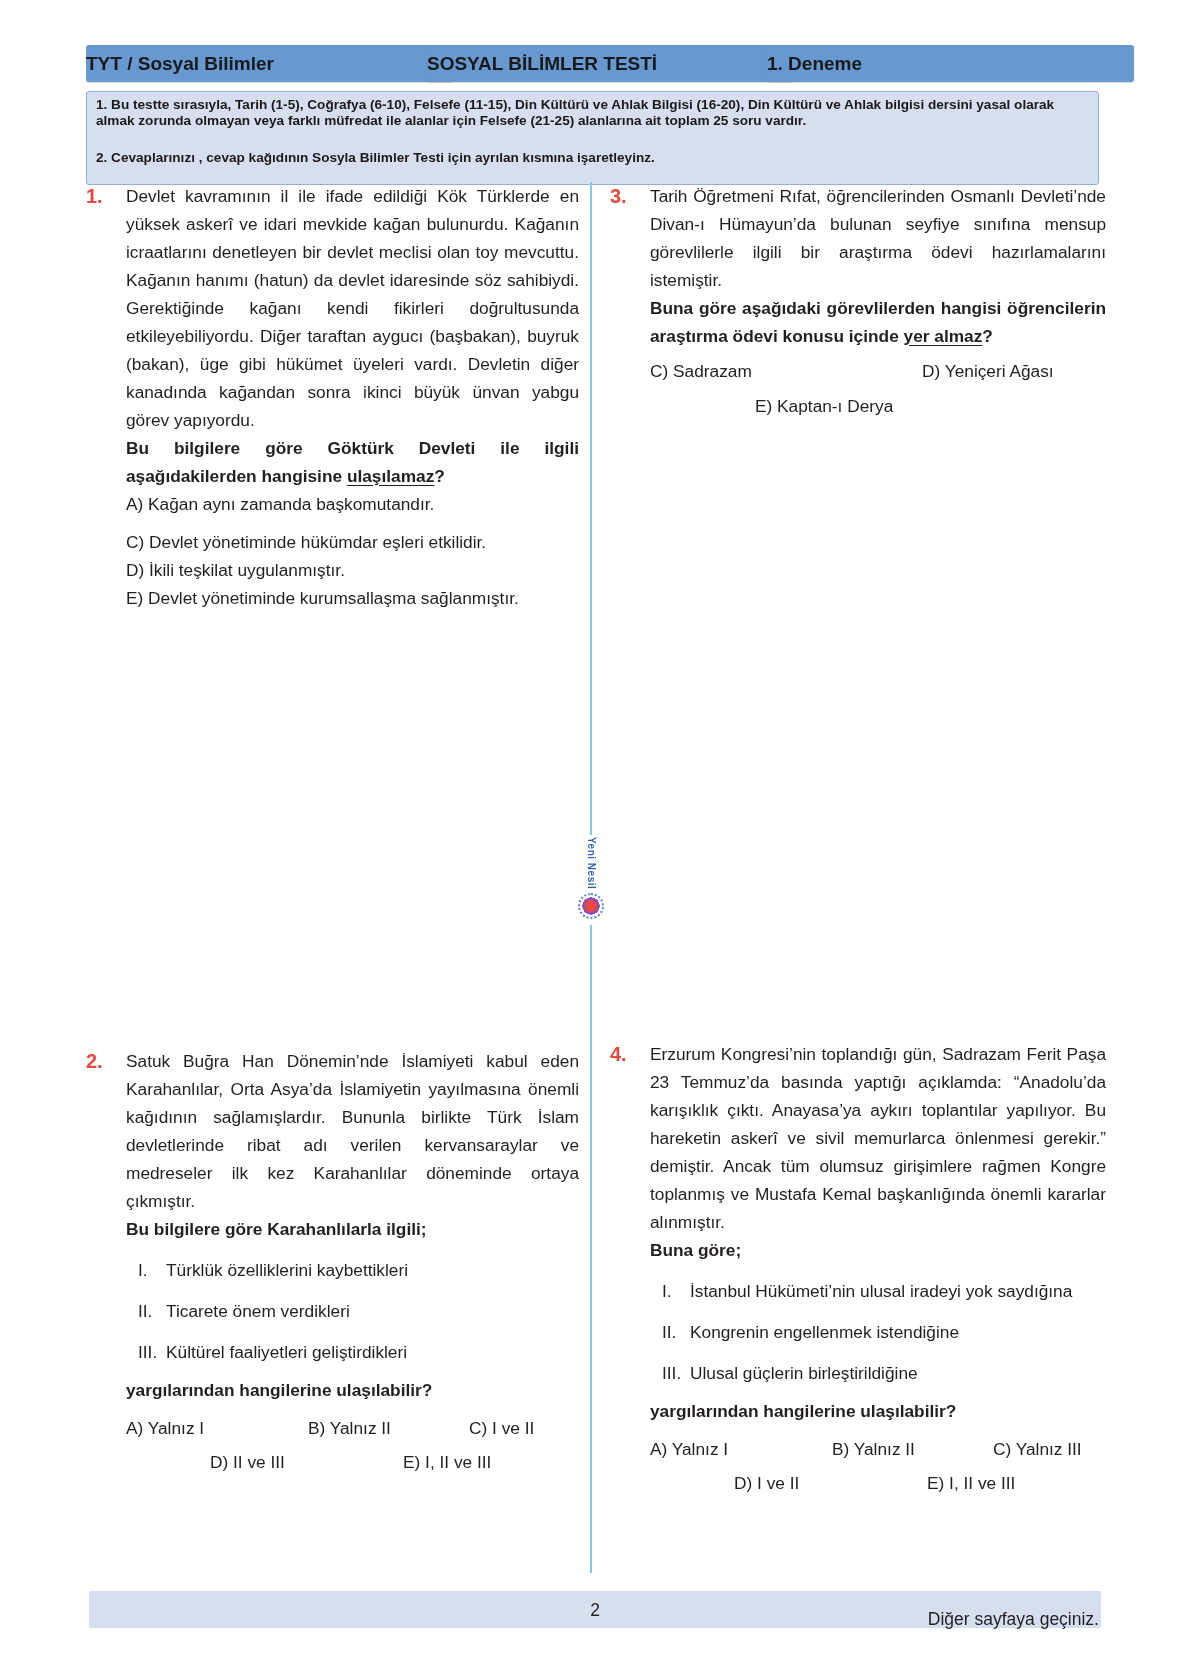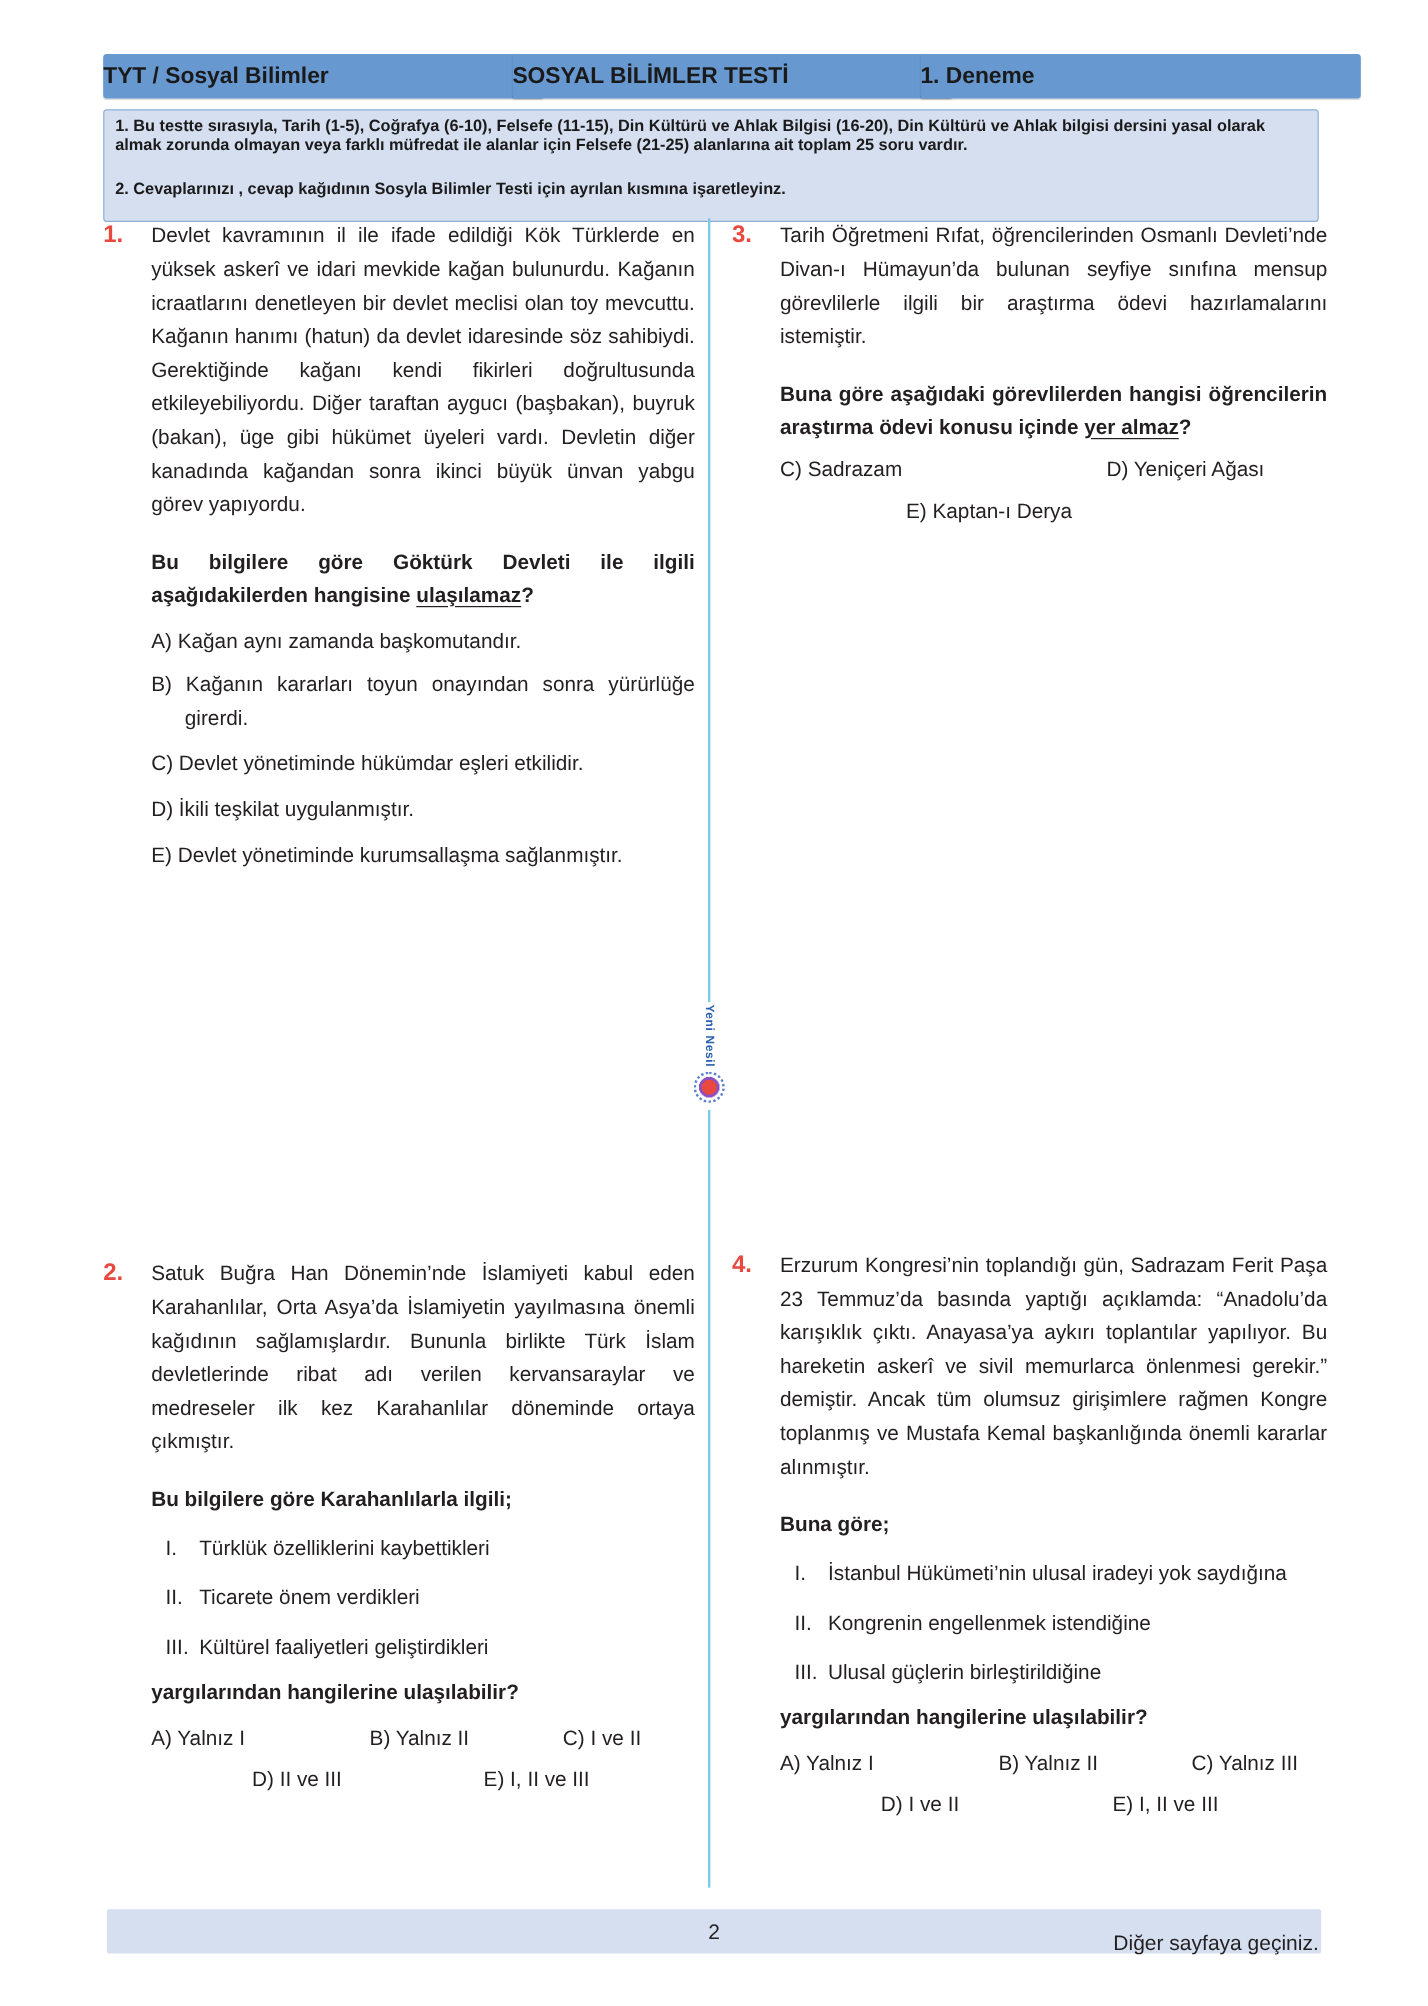--- a/index.html
+++ b/index.html
@@ -18,23 +18,23 @@
   .divider { position: absolute; left: 590px; top: 182px; width: 2px; height: 1391px; background: #7fcbe6; }
   .logo { position: absolute; left: 578px; top: 835px; width: 26px; height: 90px; background: #fff; display: flex; flex-direction: column; align-items: center; }
   .logo-text { writing-mode: vertical-rl; font-size: 10px; font-weight: bold; color: #2a62b0; letter-spacing: 0.5px; margin-top: 2px; }
   .logo-emblem { width: 26px; height: 26px; border-radius: 50%; border: 2px dotted #5a7fd0; margin-top: 4px;
                  background: radial-gradient(circle, #e8483e 0 40%, #8a4fc0 41% 55%, #fff 56%); }
 
   .q { position: absolute; font-size: 17.3px; line-height: 28px; }
   .qnum { position: absolute; left: 0; top: 0; color: #e8483e; font-weight: bold; font-size: 20px; }
   .qbody { margin-left: 40px; }
   .just { text-align: justify; text-align-last: left; }
-  .stem { font-weight: bold; margin-top: 20px; }
+  .stem { font-weight: bold; margin-top: 0; }
   .u { text-decoration: underline; text-underline-offset: 3px; }
-  .opt { margin-top: 10px; }
+  .opt { }
   .opt-hang { padding-left: 28px; text-indent: -28px; }
   .row { display: flex; }
   .roman { display: flex; margin-top: 13px; padding-left: 12px; }
   .roman .rn { width: 28px; }
 
   #q1 { left: 86px; top: 182px; width: 493px; }
   #q2 { left: 86px; top: 1047px; width: 493px; }
   #q3 { left: 610px; top: 182px; width: 496px; }
   #q4 { left: 610px; top: 1040px; width: 496px; }
 
@@ -66,21 +66,20 @@
   <span class="logo-text">Yeni Nesil</span>
   <span class="logo-emblem"></span>
 </div>
 
 <div class="q" id="q1">
   <span class="qnum">1.</span>
   <div class="qbody">
     <p class="just">Devlet kavramının il ile ifade edildiği Kök Türklerde en yüksek askerî ve idari mevkide kağan bulunurdu.  Kağanın icraatlarını denetleyen bir devlet meclisi olan toy mevcuttu. Kağanın hanımı (hatun) da devlet idaresinde söz sahibiydi. Gerektiğinde kağanı kendi fikirleri doğrultusunda etkileyebiliyordu. Diğer taraftan aygucı (başbakan), buyruk (bakan), üge gibi hükümet üyeleri vardı. Devletin diğer kanadında kağandan sonra ikinci büyük ünvan yabgu görev yapıyordu.</p>
     <p class="stem just"><span>Bu bilgilere göre Göktürk Devleti ile ilgili aşağıdakilerden hangisine </span><span class="u">ulaşılamaz</span><span>?</span></p>
     <p class="opt">A) Kağan aynı zamanda başkomutandır.</p>
-    <p class="opt opt-hang just" style="margin-top:8px">B) Kağanın kararları toyun onayından sonra yürürlüğe girerdi.</p>
     <p class="opt" style="margin-top:10px">C) Devlet yönetiminde hükümdar eşleri etkilidir.</p>
     <p class="opt">D) İkili teşkilat uygulanmıştır.</p>
     <p class="opt">E) Devlet yönetiminde kurumsallaşma sağlanmıştır.</p>
   </div>
 </div>
 
 <div class="q" id="q3">
   <span class="qnum">3.</span>
   <div class="qbody">
     <p class="just">Tarih Öğretmeni Rıfat, öğrencilerinden Osmanlı Devleti’nde Divan-ı Hümayun’da bulunan seyfiye sınıfına mensup görevlilerle ilgili bir araştırma ödevi hazırlamalarını istemiştir.</p>

